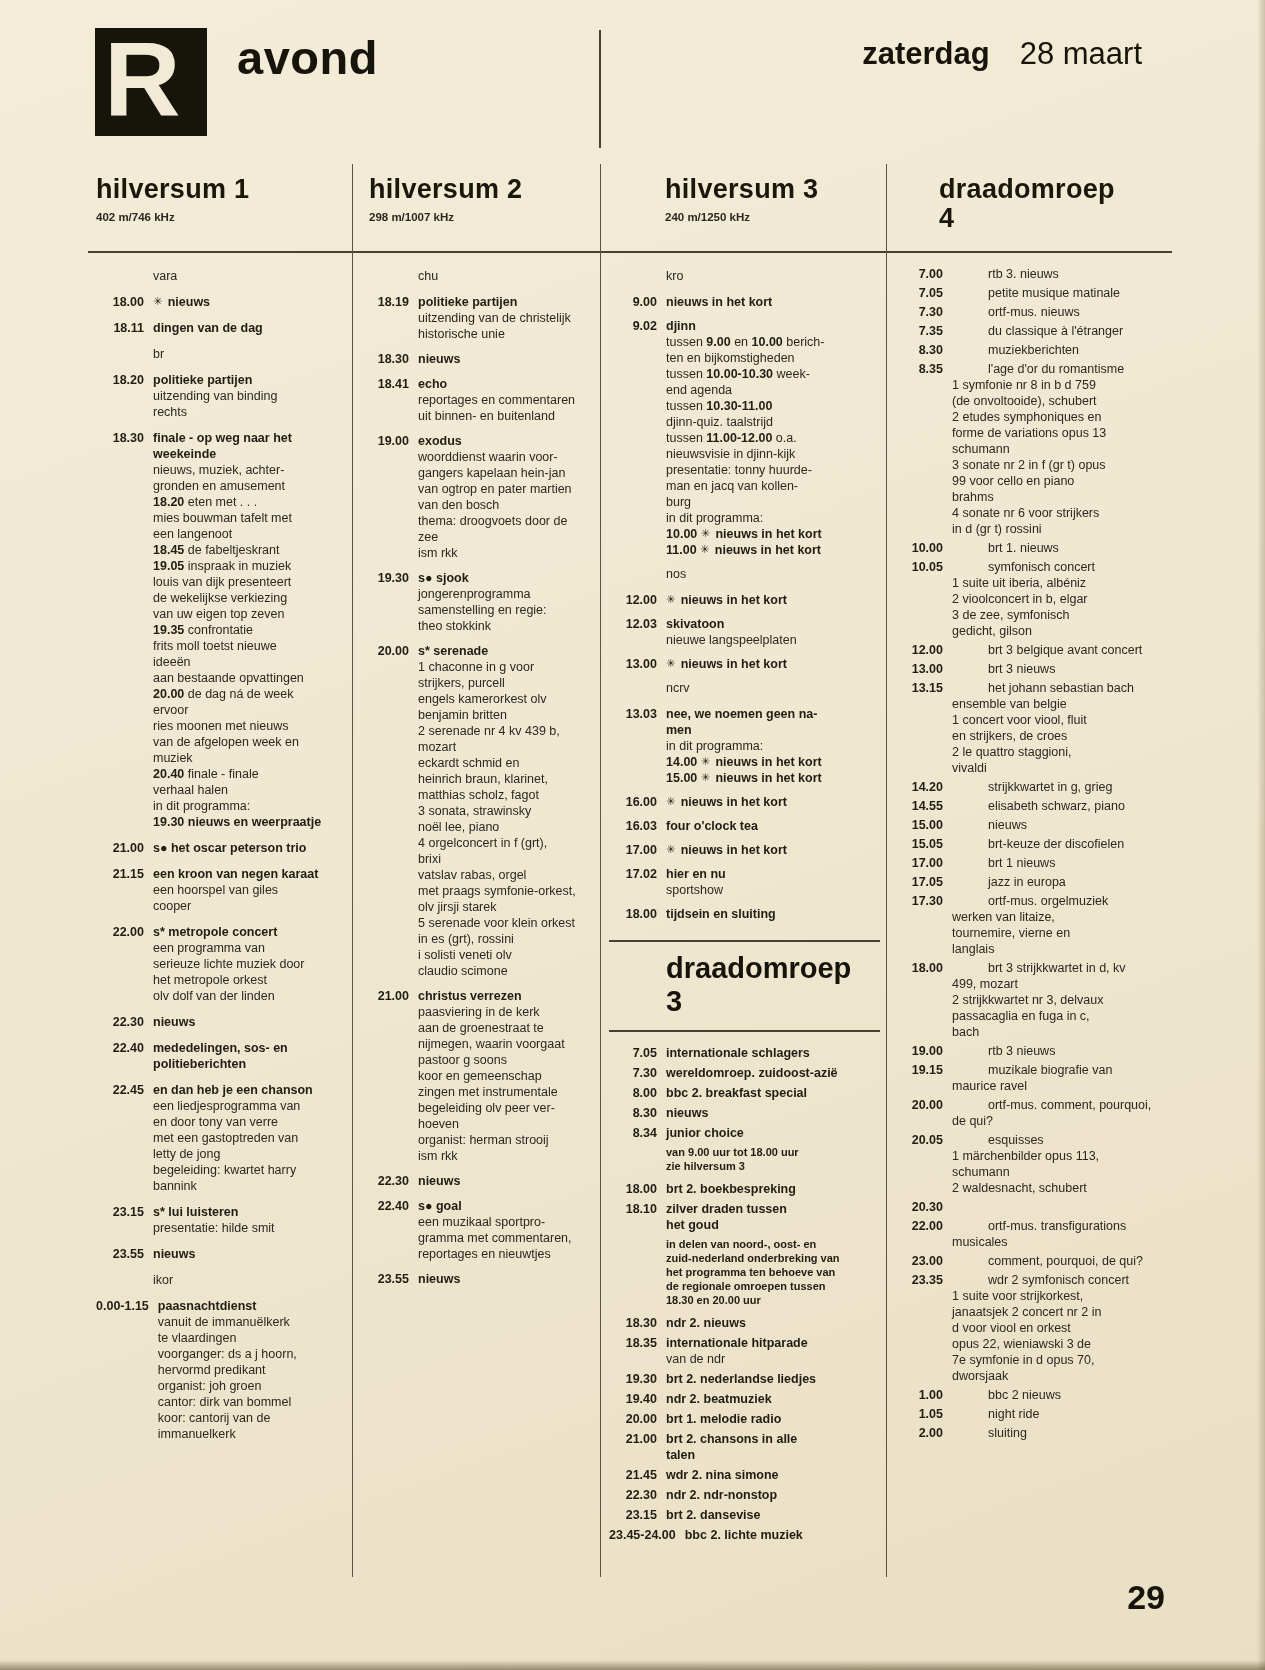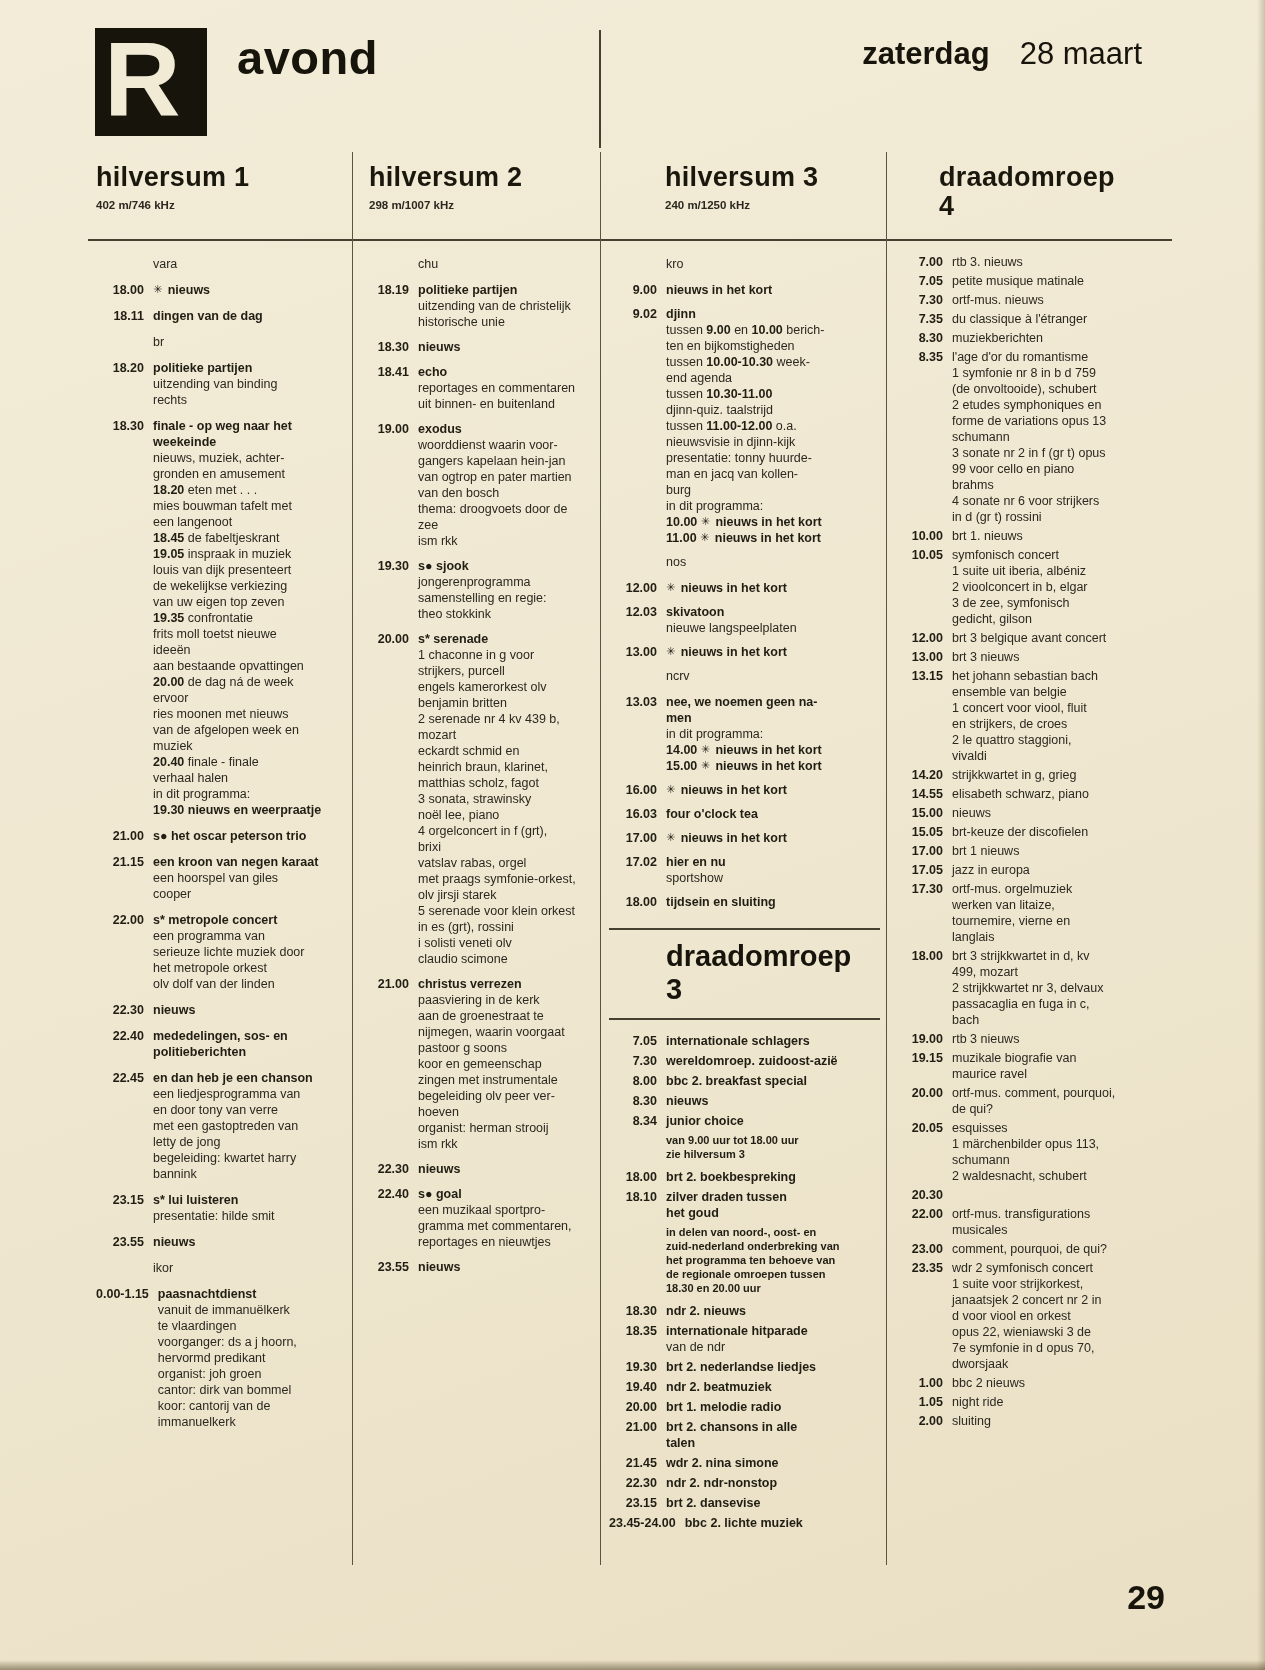--- a/index.html
+++ b/index.html
@@ -42,21 +42,21 @@
     font-size:47px; font-weight:bold; color:#17140c; letter-spacing:.5px;margin-left:12px;
   }
   .date-block { position:absolute; right:28px; top:10px; font-size:31px; color:#17140c; white-space:nowrap; }
   .date-day { font-weight:bold; margin-right:30px; }
   .top-divider {
     position:absolute; left:599px; top:30px; width:2px; height:118px; background:#45402f;
   }
 
   
   .columns {
-    position:absolute; top:152px; left:88px; width:1084px;
+    position:absolute; top:164px; left:88px; width:1084px;
     display:grid; grid-template-columns:264px 248px 286px 286px;
   }
   .col { border-left:1px solid #5a5440; min-height:1340px; }
   .col:first-child { border-left:none; }
 
   .col-head { height:89px; border-bottom:2px solid #45402f; padding-top:11px; }
   .col:nth-child(1) .col-head { padding-left:8px; }
   .col:nth-child(2) .col-head { padding-left:16px; }
   .col:nth-child(3) .col-head { padding-left:64px; }
   .col:nth-child(4) .col-head { padding-left:52px; }
@@ -71,21 +71,21 @@
   .col:nth-child(3) .entry { margin-bottom:8px; }
   .col:nth-child(4) .entry { margin-bottom:3px; }
 
   .time {
     flex:0 0 auto; min-width:48px; text-align:right;
     font-weight:bold; font-size:12.5px; line-height:16px; white-space:nowrap;
     color:#201d13;
   }
   .pcontent { flex:1 1 auto; padding-left:9px; }
   .ptitle { font-weight:bold; font-size:12.5px; line-height:16px; color:#201d13; }
-  .col.plain-titles .ptitle { font-weight:normal; color:#2b2820; }
+  .col.plain-titles .ptitle { font-weight:normal; color:#2b2820;margin-left:36px; }
   .pbody { font-size:12.5px; line-height:16px; }
   .pbody b, .ptitle b { color:#201d13; }
 
   .blabel { margin:2px 0 10px 57px; font-size:12.5px; line-height:16px; }
   .col:nth-child(4) .blabel { margin-bottom:4px; }
 
   .note { margin:3px 0 9px 57px; font-size:11px; line-height:14px; font-weight:bold; color:#201d13; }
 
   .subheader {
     margin:18px 0 13px 0;

